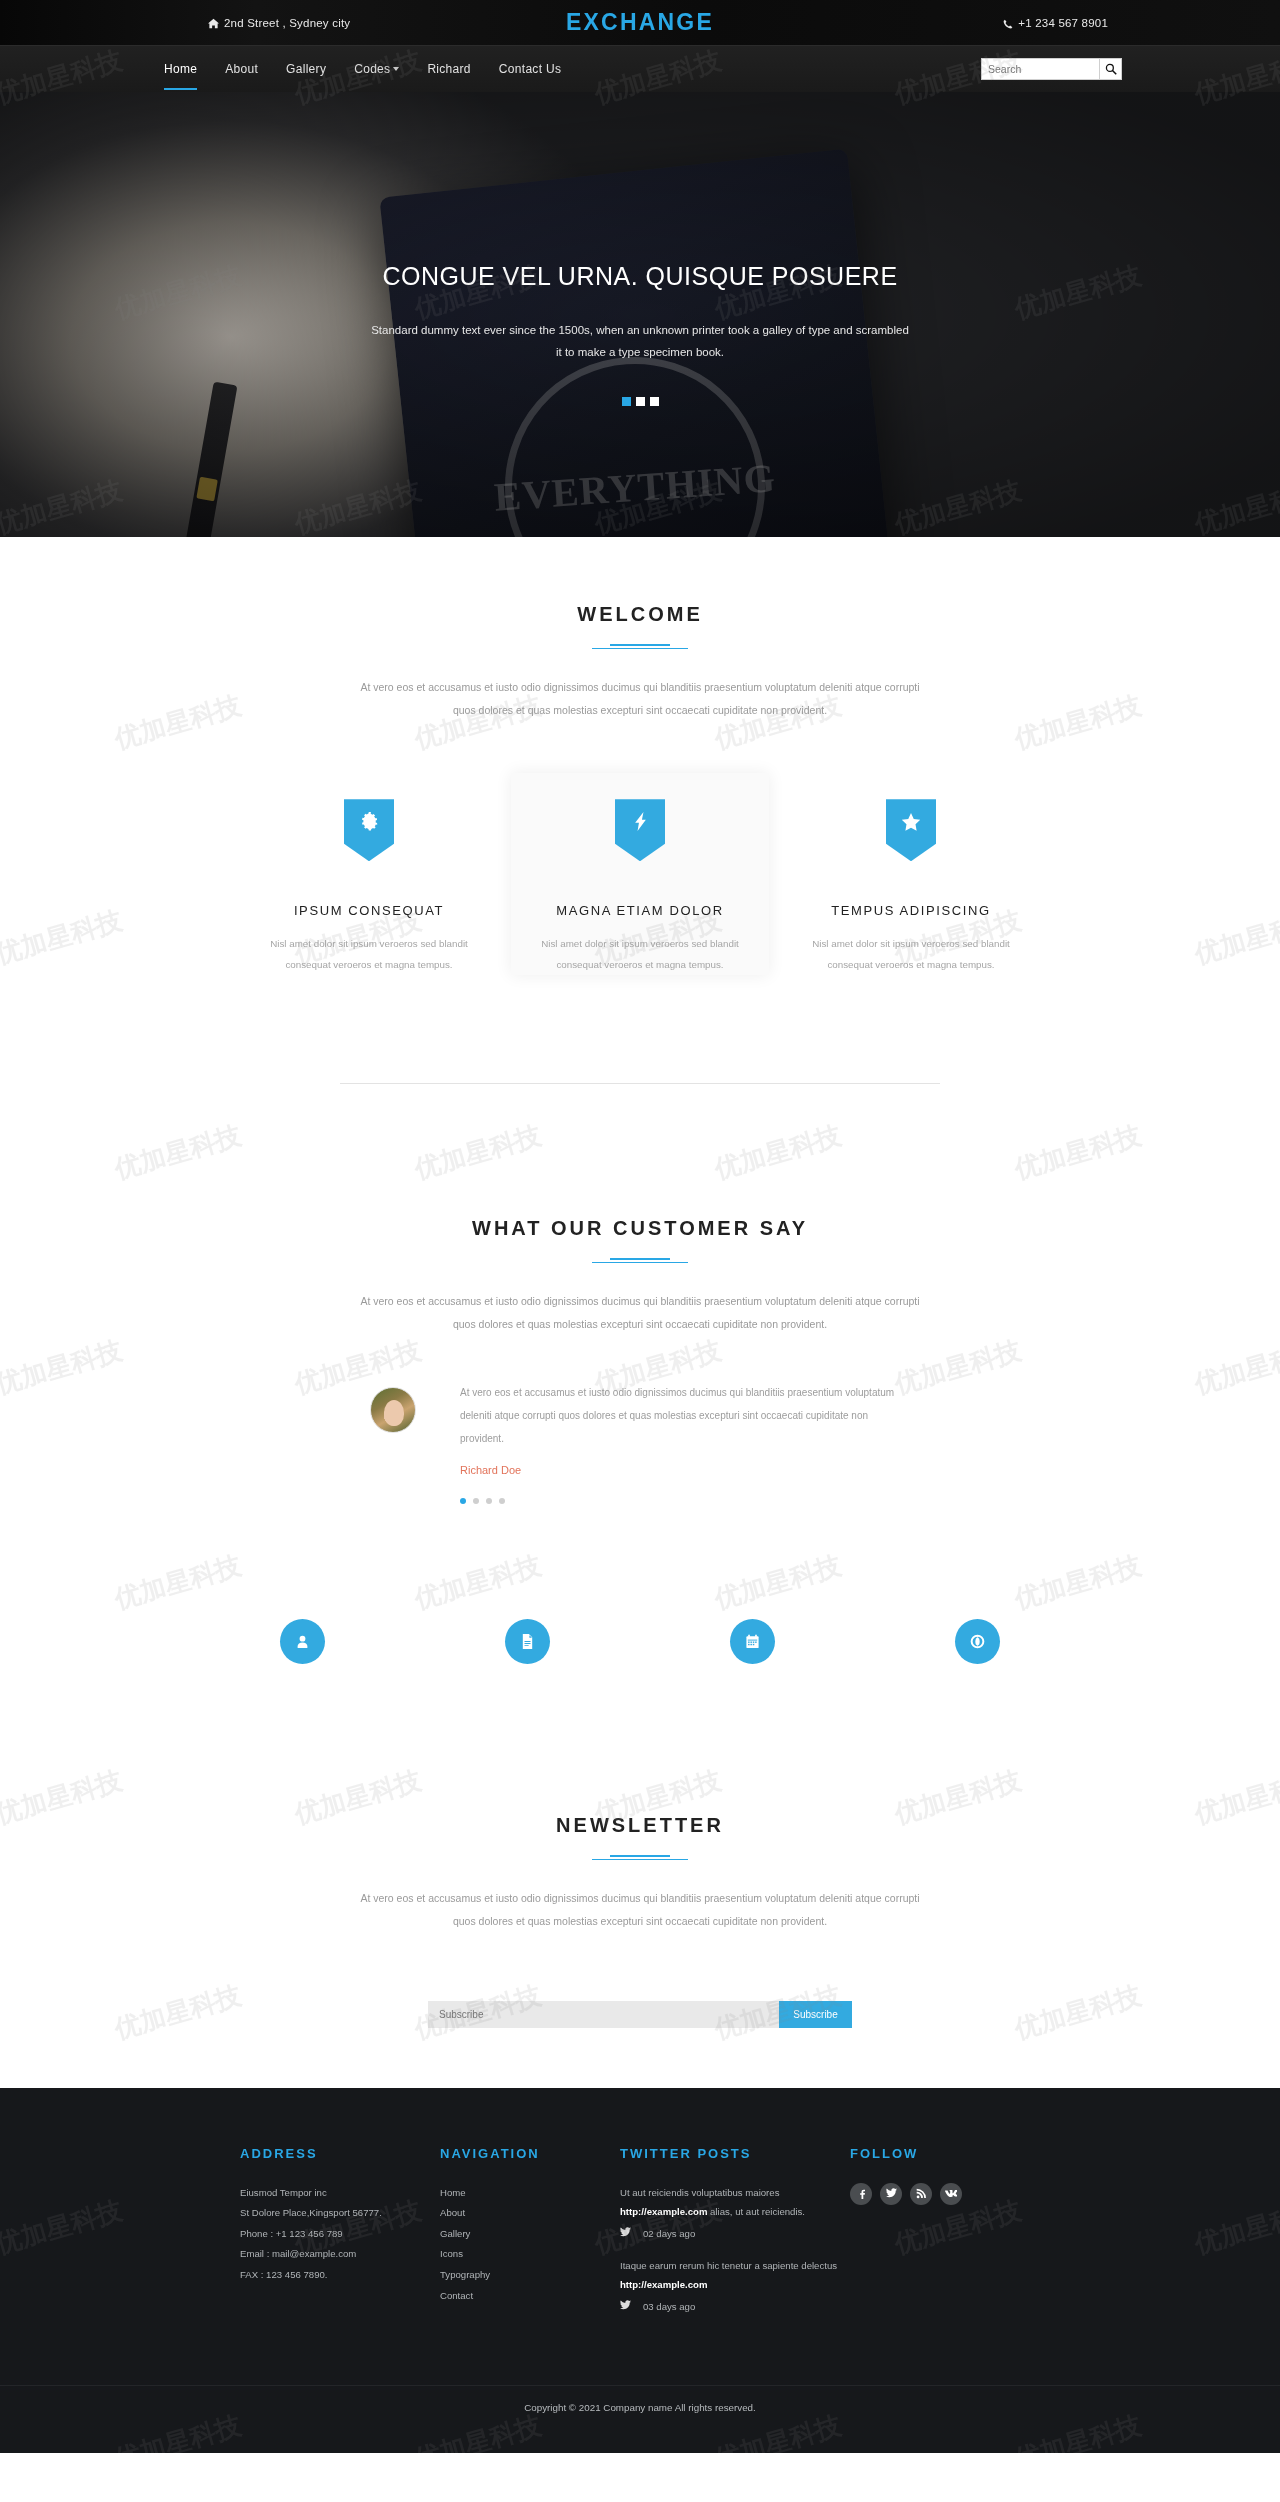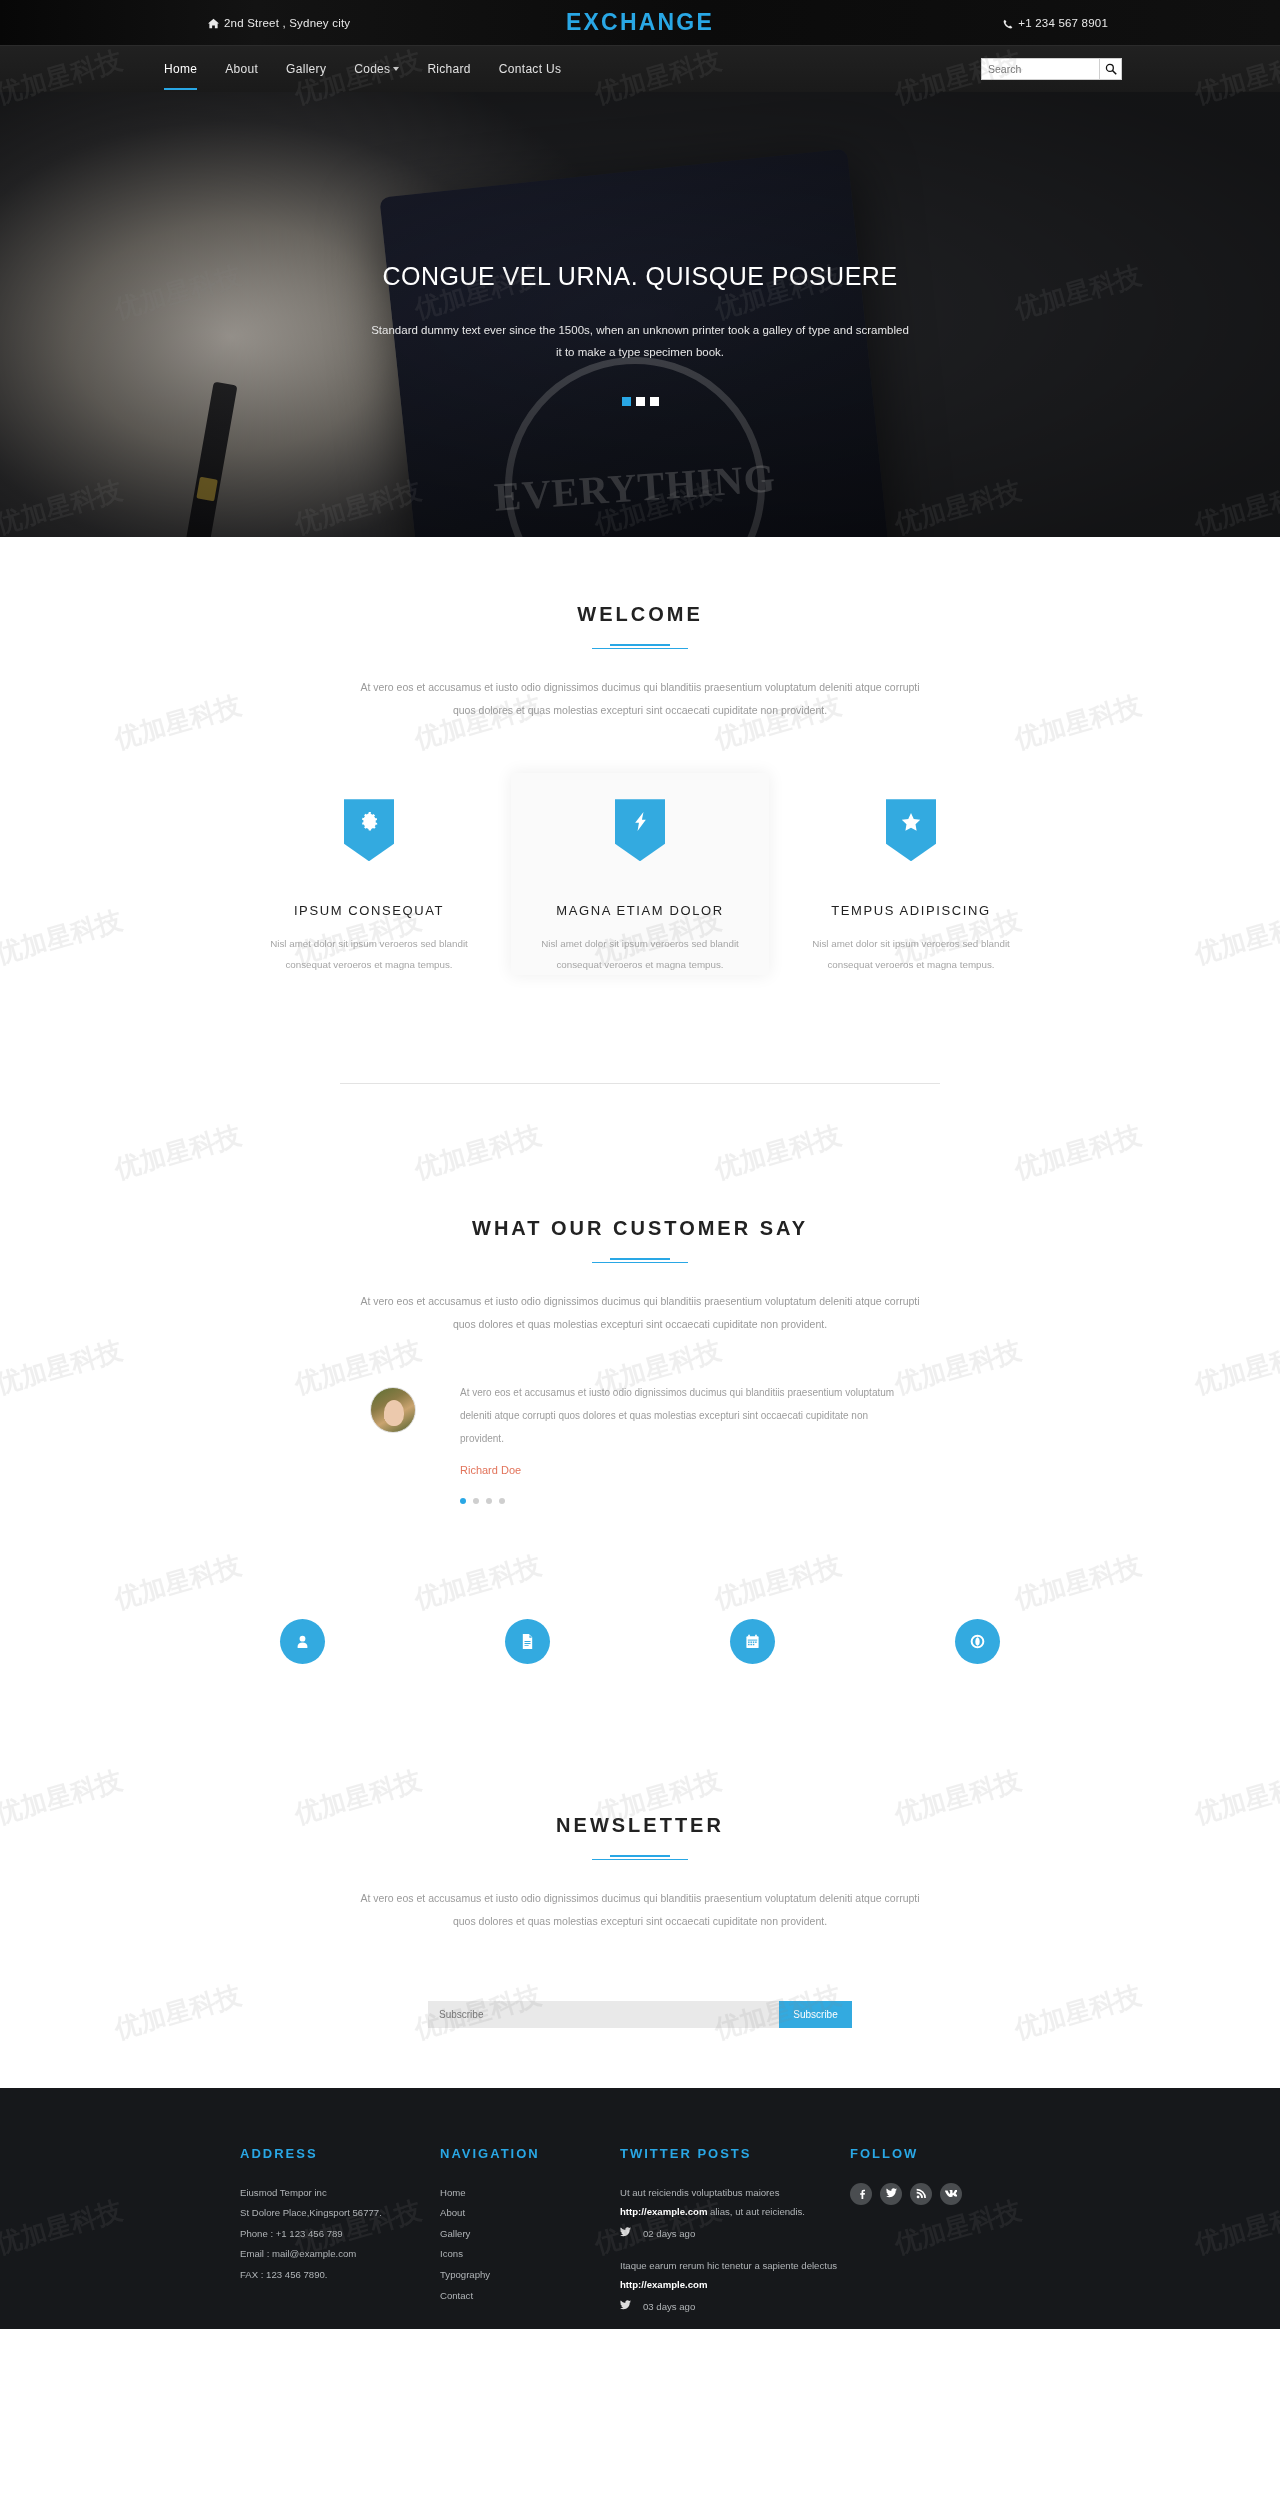--- a/index.html
+++ b/index.html
@@ -542,20 +542,21 @@
           <div class="soc">
             <svg width="12" height="12" viewBox="0 0 16 16">
                 <path d="M8.4 11.6s.3 0 .4-.2c.1-.2.1-.6.1-.6s0-1.3.6-1.5c.6-.2 1.4 1.3 2.2 1.8.6.4 1.1.3 1.1.3l2.2 0s1.2-.1.6-1c-.1-.1-.4-.7-1.7-1.9-1.3-1.2-1.1-1 .5-3.1.9-1.3 1.3-2.1 1.2-2.4-.1-.3-.8-.2-.8-.2l-2.4 0s-.2 0-.3.1c-.1.1-.2.2-.2.2s-.4 1.1-1 2c-1.1 1.9-1.6 2-1.8 1.9-.4-.3-.3-1.1-.3-1.6 0-1.8.3-2.5-.5-2.7-.3-.1-.5-.1-1.2-.1-.9 0-1.7 0-2.1.2-.3.1-.5.5-.4.5.2 0 .6.1.8.4.3.4.3 1.3.3 1.3s.2 2.3-.4 2.6c-.4.2-1-.2-2-2-.5-.9-.9-1.9-.9-1.9s-.1-.2-.2-.3C1.8 3.3 1.6 3.3 1.6 3.3l-2.3 0s-.3 0-.5.2c-.1.1 0 .4 0 .4s1.8 4.2 3.8 6.3c1.9 1.9 4 1.8 4 1.8z" transform="translate(1.2,0)"></path>
               </svg>
           </div>
         </div>
       </div>
 
     </div>
 
+    <div class="copyright">Copyright © 2021 Company name All rights reserved.</div>
   </div>
 
   <div class="wm" id="wm">
       <i style="left: -6.51163px; top: 60px;">优加星科技</i>
       <i style="left: 293.488px; top: 60px;">优加星科技</i>
       <i style="left: 593.488px; top: 60px;">优加星科技</i>
       <i style="left: 893.488px; top: 60px;">优加星科技</i>
       <i style="left: 1193.49px; top: 60px;">优加星科技</i>
       <i style="left: 113.488px; top: 275px;">优加星科技</i>
       <i style="left: 413.488px; top: 275px;">优加星科技</i>

